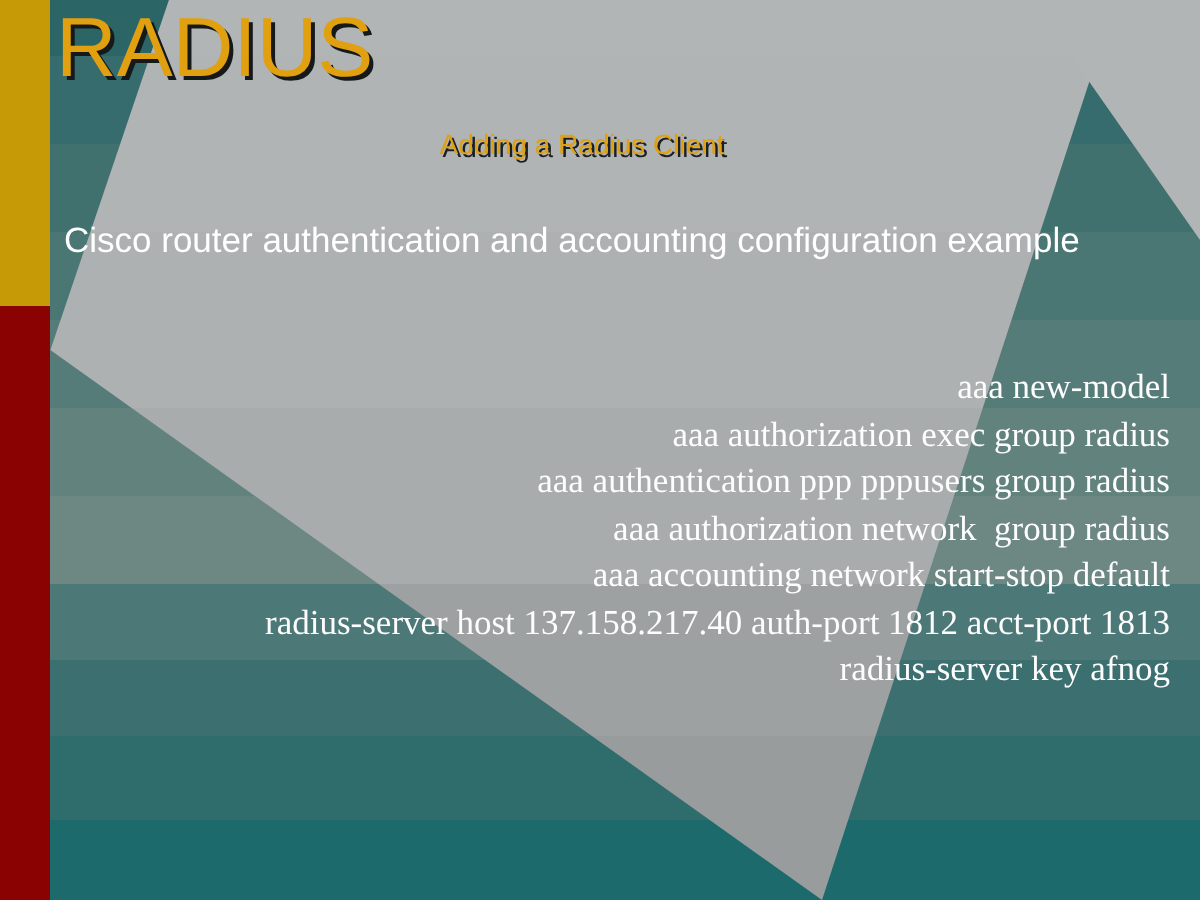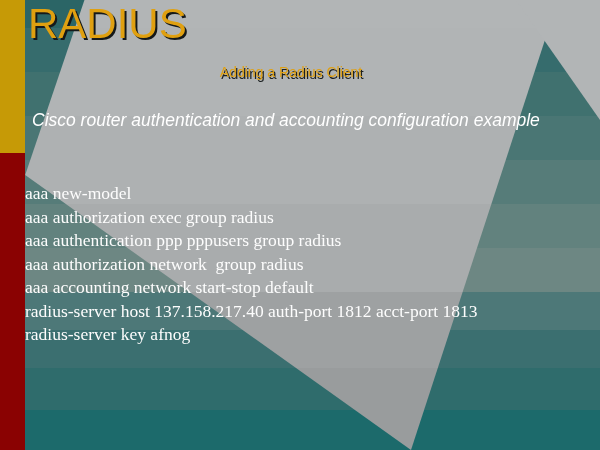--- a/index.html
+++ b/index.html
@@ -127,32 +127,32 @@
   }
 
   #lead {
     position: absolute;
     left: 32px;
     top: 110px;
     width: 515px;
     font-size: 17.5px;
     line-height: 1.25;
     color: #ffffff;
-    font-style: italic;
   }
 
   #code {
     position: absolute;
     left: 25px;
     top: 182px;
     width: 560px;
     font-family: "Liberation Serif", serif;
     font-size: 17.5px;
     line-height: 23.5px;
     color: #fdfdfd;
+    text-align: right;
   }
   #code .line {
     white-space: pre;
   }
 </style>
 </head>
 <body>
 
 <div id="slide">
 

